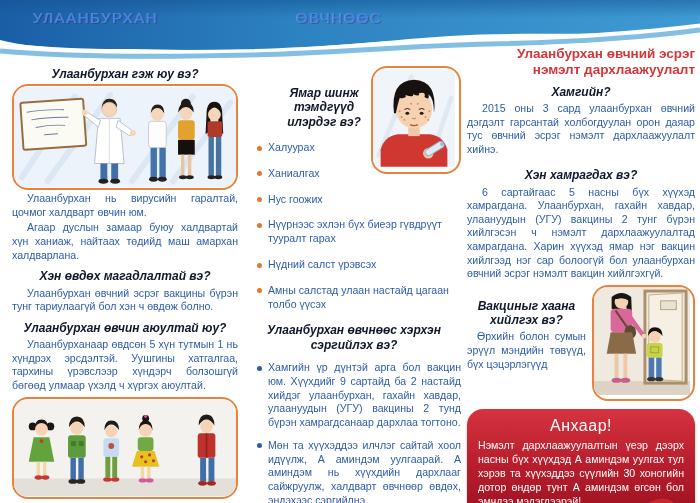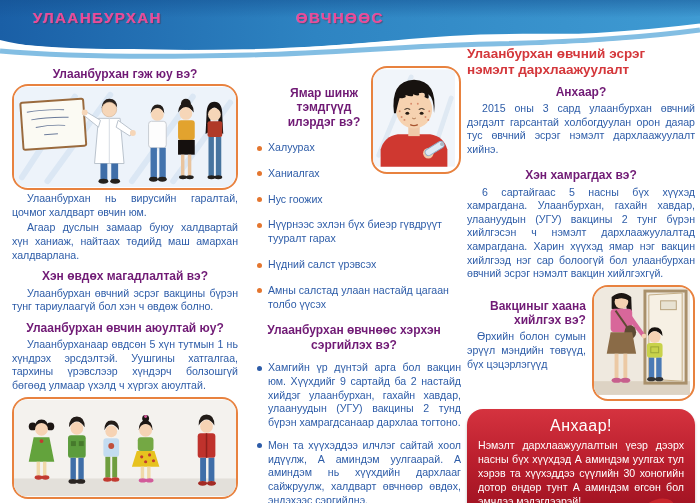--- a/index.html
+++ b/index.html
@@ -2,49 +2,49 @@
 <html><head>
 <meta charset="utf-8">
 <style>
   html,body{margin:0;padding:0;}
   body{width:700px;height:503px;font-family:"Liberation Sans",sans-serif;background:#ffffff;}
   .page{position:relative;width:700px;height:503px;overflow:hidden;background:#ffffff;}
 
   
   .banner{position:absolute;top:0;left:0;width:700px;height:62px;}
   .banner svg{display:block;}
-  .banner-word{position:absolute;top:9px;color:#ec4899;font-weight:bold;font-size:15px;letter-spacing:1.5px;
+  .banner-word{position:absolute;top:9px;color:#3b82f6;font-weight:normal;font-size:15px;letter-spacing:1.5px;
     text-shadow:1px 1px 1px rgba(110,0,0,.35), -0.5px -0.5px 0 rgba(255,255,255,.3);}
   .bw1{left:33px;} .bw2{left:296px;} .bw3{left:543px;}
 
   
   .col{position:absolute;}
   .col1{left:12px;top:60px;width:226px;}
   .col2{left:247px;top:62px;width:214px;}
   .col3{left:467px;top:46px;width:228px;}
 
-  .q{color:#701a75;font-weight:bold;font-size:12px;text-align:center;line-height:1.2;margin:7px 0 3px;}
+  .q{color:#0f172a;font-weight:bold;font-style:italic;font-size:12px;text-align:center;line-height:1.2;margin:7px 0 3px;}
   .p{color:#2d5ca8;font-size:10.6px;line-height:1.28;text-align:justify;text-indent:15px;margin:2px 0;}
   .p.no-indent{text-indent:10px;}
 
   .frame{border:2px solid #e8823f;border-radius:16px;overflow:hidden;background:#fff;}
   .frame svg{display:block;}
 
   
   .img-child{float:right;width:86px;height:104px;margin:4px 0 4px 6px;}
   .q-left{margin-top:24px;font-size:12px;}
   ul.symptoms,ul.prevent{list-style:none;margin:6px 0 0;padding:0 0 0 10px;}
   ul.symptoms li{position:relative;padding-left:11px;color:#2d5ca8;font-size:10.6px;line-height:1.3;margin:12px 0;}
   ul.symptoms li::before{content:'';position:absolute;left:0;top:4.5px;width:5px;height:5px;border-radius:50%;background:#e4762f;}
   ul.prevent li{position:relative;padding-left:11px;color:#2d5ca8;font-size:10.6px;line-height:1.3;margin:9px 0;text-align:justify;}
   ul.prevent li::before{content:'';position:absolute;left:0;top:4.5px;width:5px;height:5px;border-radius:50%;background:#2d5ca8;}
   .q-center2{}
 
   
-  .title3{color:#d4373b;font-weight:bold;font-size:13.5px;text-align:left;line-height:1.18;margin:0 0 2px;}
+  .title3{color:#d4373b;font-weight:bold;font-size:13.5px;text-align:right;line-height:1.18;margin:0 0 2px;}
   .where-row{display:flex;margin-top:4px;}
   .where-left{width:120px;}
   .img-mother{width:100px;height:112px;margin-left:6px;}
   .warn{position:relative;margin-top:8px;background:linear-gradient(180deg,#d5333f 0%,#bb1f2e 45%,#9c1120 100%);
         border-radius:16px;color:#fff;padding:6px 11px 12px;box-shadow:0 2px 3px rgba(0,0,0,.25);}
   .warn-title{font-size:16px;text-align:center;margin:2px 0 4px;letter-spacing:.5px;}
   .warn-text{font-size:10.6px;line-height:1.32;text-align:justify;margin:0;}
   .pills{position:absolute;right:-8px;bottom:-18px;}
 </style>
 </head>
@@ -261,29 +261,29 @@
     <ul class="prevent">
       <li>Хамгийн үр дүнтэй арга бол вакцин юм. Хүүхдийг 9 сартайд ба 2 настайд хийдэг улаанбурхан, гахайн хавдар, улаануудын (УГУ) вакцины 2 тунд бүрэн хамрагдсанаар дархлаа тогтоно.</li>
       <li>Мөн та хүүхэддээ илчлэг сайтай хоол идүүлж, А аминдэм уулгаарай. А аминдэм нь хүүхдийн дархлааг сайжруулж, халдварт өвчнөөр өвдөх, эндэхээс сэргийлнэ.</li>
       <li>Хөхүүл хүүхдийг эхийн сүүгээр хооллох хэрэгтэй.</li>
     </ul>
   </div>
 
   <div class="col col3">
     <div class="title3">Улаанбурхан өвчний эсрэг нэмэлт дархлаажуулалт</div>
 
-    <div class="q">Анхаар?</div>
+    <div class="q">Хамгийн?</div>
     <p class="p">2015 оны 3 сард улаанбурхан өвчний дэгдэлт гарсантай холбогдуулан орон даяар тус өвчний эсрэг нэмэлт дархлаажуулалт хийнэ.</p>
 
     <div class="q" style="margin-top:12px;">Хэн хамрагдах вэ?</div>
     <p class="p">6 сартайгаас 5 насны бүх хүүхэд хамрагдана. Улаанбурхан, гахайн хавдар, улаануудын (УГУ) вакцины 2 тунг бүрэн хийлгэсэн ч нэмэлт дархлаажуулалтад хамрагдана. Харин хүүхэд ямар нэг вакцин хийлгээд нэг сар болоогүй бол улаанбурхан өвчний эсрэг нэмэлт вакцин хийлгэхгүй.</p>
 
     <div class="where-row">
       <div class="where-left">
-        <div class="q" style="margin-top:14px;text-align:right;">Вакциныг хаана хийлгэх вэ?</div>
+        <div class="q" style="margin-top:14px;">Вакциныг хаана хийлгэх вэ?</div>
         <p class="p no-indent">Өрхийн болон сумын эрүүл мэндийн төвүүд, бүх цэцэрлэгүүд</p>
       </div>
       <div class="frame img-mother">
         <svg width="96" height="108" viewBox="0 0 98 110">
           <rect width="98" height="110" fill="#efe9df"></rect>
           <rect y="96" width="98" height="14" fill="#ddd3c4"></rect>
           <rect x="52" y="4" width="42" height="94" fill="none" stroke="#a9906b" stroke-width="3"></rect>
           <polygon points="56,8 90,6 90,96 56,94" fill="#f6f0e4" stroke="#c4ad85"></polygon>
           <rect x="68" y="14" width="16" height="9" fill="#e8e2d2" stroke="#b8a27c"></rect>
           <circle cx="60" cy="52" r="2" fill="#8a6f4a"></circle>

